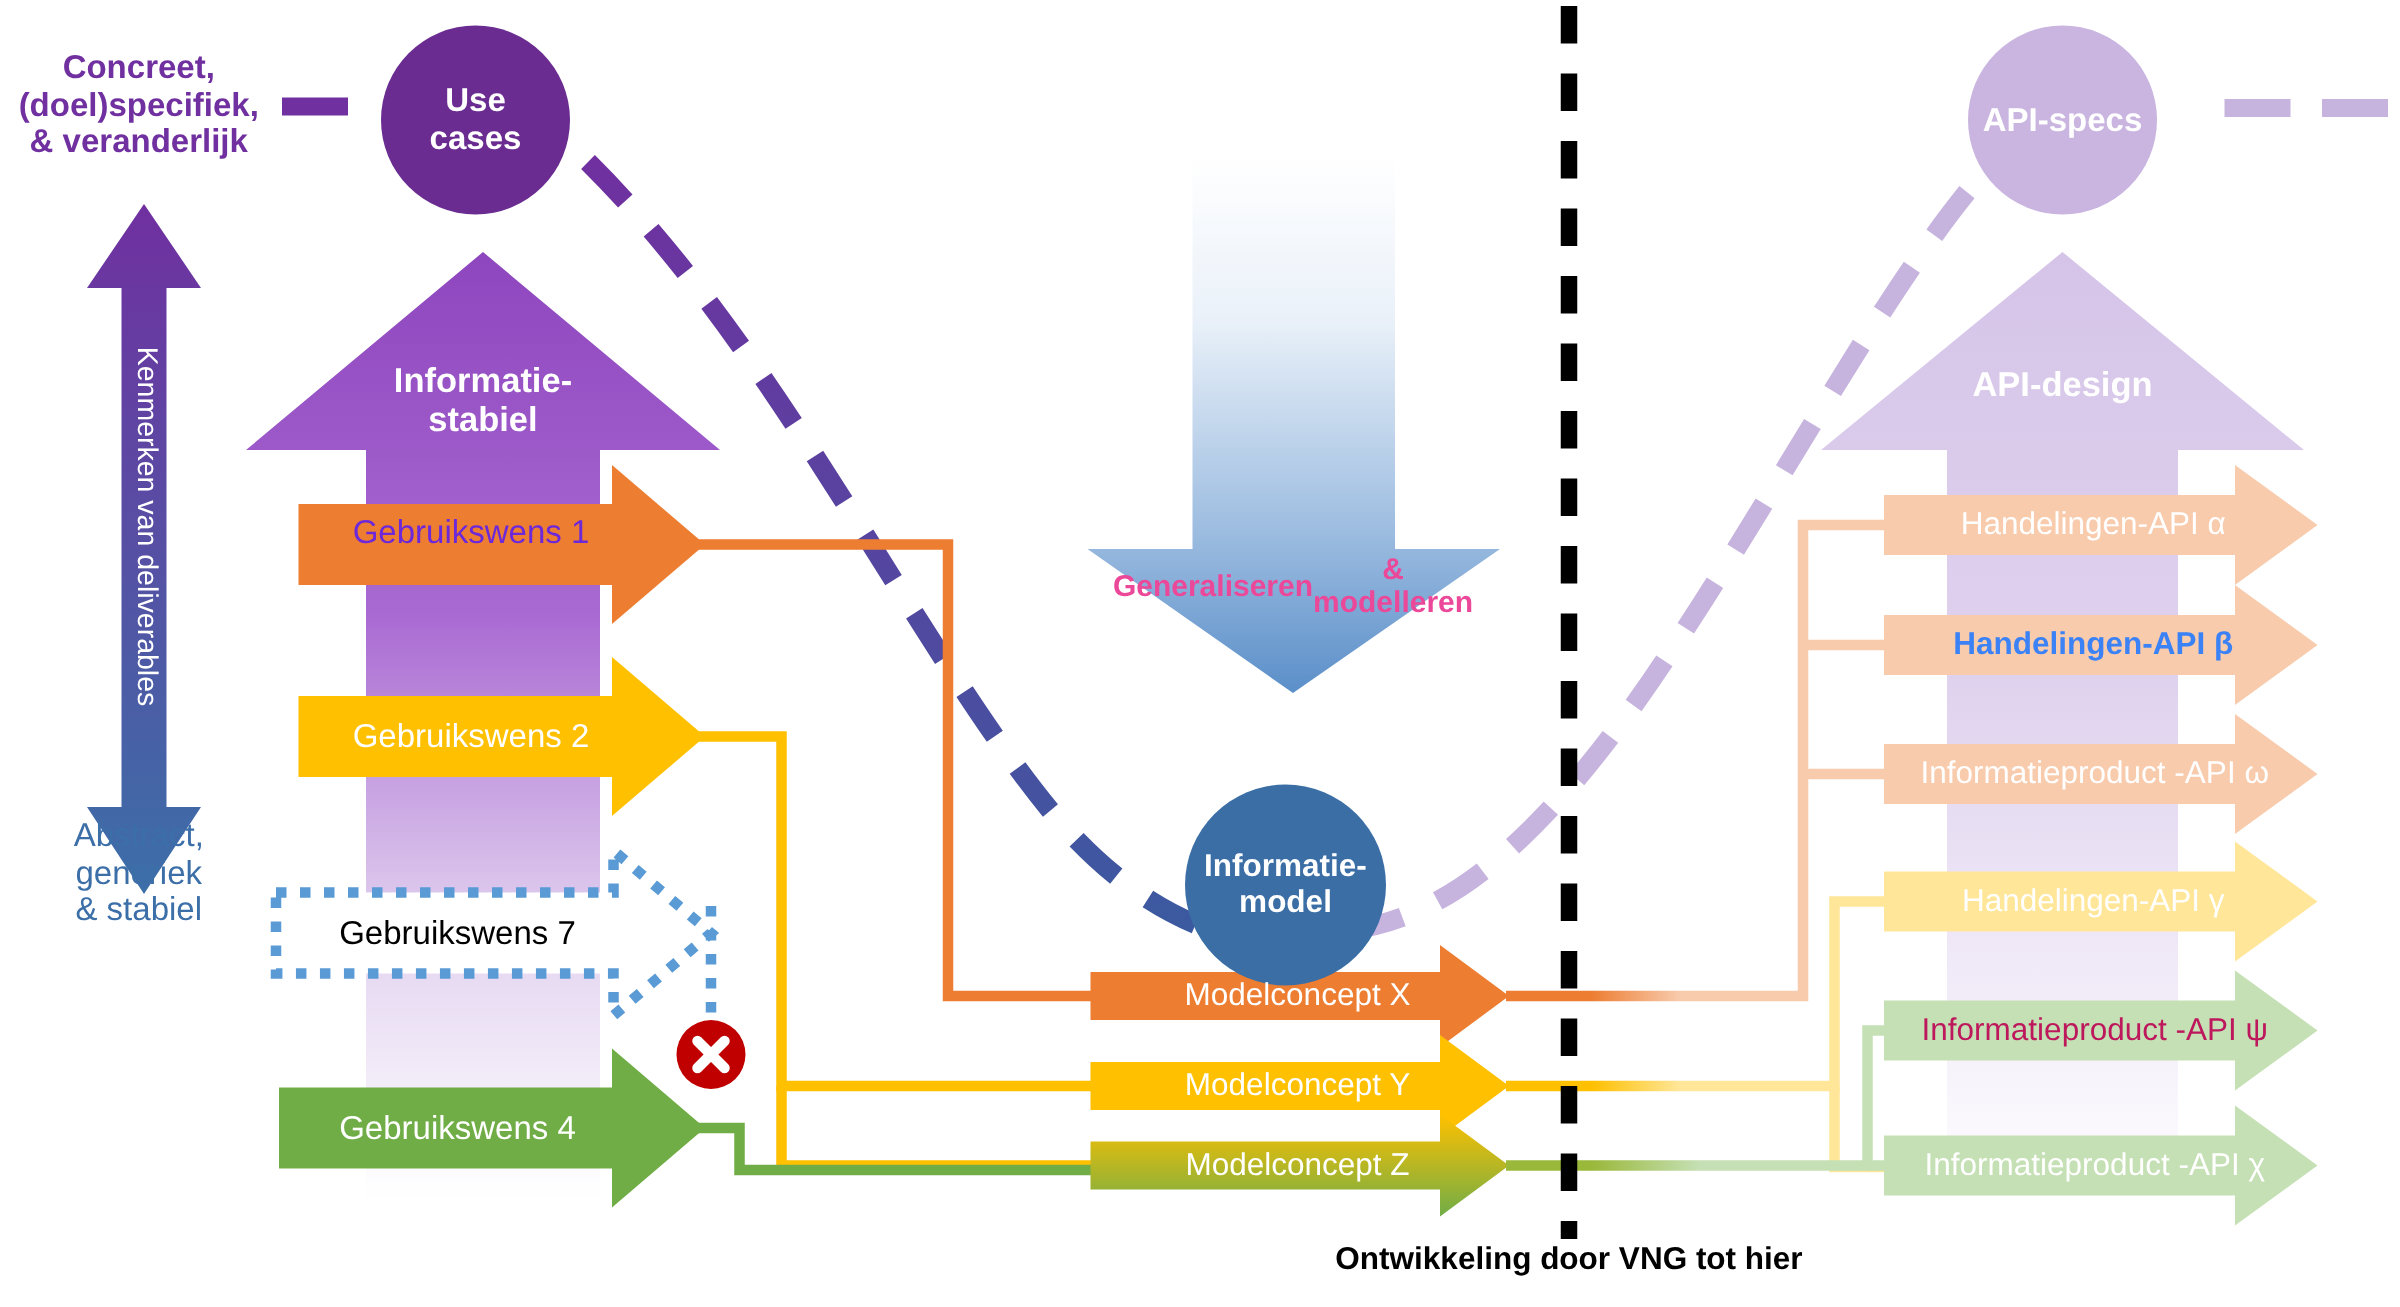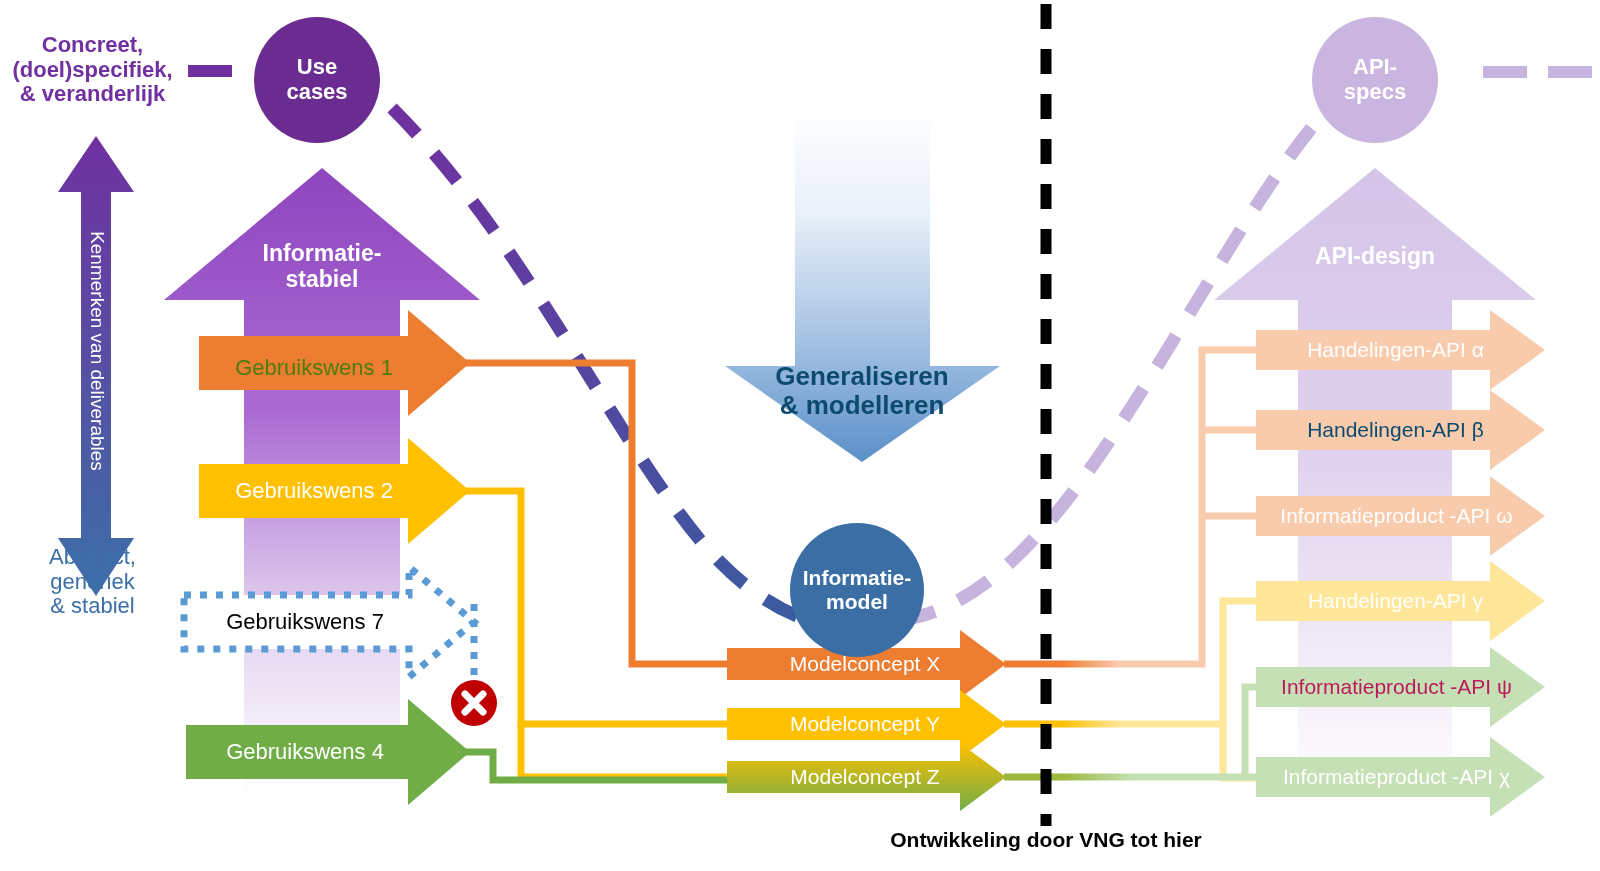--- a/index.html
+++ b/index.html
@@ -194,70 +194,70 @@
     <span>Use</span>
     <span>cases</span>
   </div>
 
   <div class="ct" style="left:232px;top:232px;width:180px;height:70px;flex-direction:column;
               color:#FFFFFF;font-weight:bold;font-size:23px;">
     <span>Informatie-</span>
     <span>stabiel</span>
   </div>
 
-  <div class="ct" style="left:199px;top:351px;width:230px;height:34px;color:#4d7c0f;font-size:22px;text-align:center;">
+  <div class="ct" style="left:199px;top:338px;width:230px;height:34px;color:#6d28d9;font-size:22px;text-align:center;">
     <span>Gebruikswens 1</span>
   </div>
   <div class="ct" style="left:199px;top:474px;width:230px;height:34px;color:#FFFFFF;font-size:22px;">
     <span>Gebruikswens 2</span>
   </div>
   <div class="ct" style="left:190px;top:605px;width:230px;height:34px;color:#000000;font-size:22px;">
     <span>Gebruikswens 7</span>
   </div>
   <div class="ct" style="left:190px;top:735px;width:230px;height:34px;color:#FFFFFF;font-size:22px;align-items:center;">
     <span>Gebruikswens 4</span>
   </div>
 
-  <div class="ct" style="left:757px;top:360px;width:210px;height:62px;flex-direction:column;
-              color:#0c4a6e;font-weight:bold;font-size:26px;">
+  <div class="ct" style="left:757px;top:360px;width:210px;height:62px;flex-direction:row;
+              color:#ec4899;font-weight:bold;font-size:20px;">
     <span>Generaliseren</span>
     <span>&amp; modelleren</span>
   </div>
 
   <div class="ct" style="left:785px;top:556px;width:144px;height:68px;flex-direction:column;
               color:#FFFFFF;font-weight:bold;font-size:21px;">
     <span>Informatie-</span>
     <span>model</span>
   </div>
 
   <div class="ct" style="left:740px;top:649px;width:250px;height:30px;color:#FFFFFF;font-size:21px;">
     <span>Modelconcept X</span>
   </div>
   <div class="ct" style="left:740px;top:709px;width:250px;height:30px;color:#FFFFFF;font-size:21px;">
     <span>Modelconcept Y</span>
   </div>
   <div class="ct" style="left:740px;top:762px;width:250px;height:30px;color:#FFFFFF;font-size:21px;">
     <span>Modelconcept Z</span>
   </div>
 
-  <div class="ct" style="left:1313px;top:46px;width:124px;height:68px;flex-direction:column;
+  <div class="ct" style="left:1313px;top:46px;width:124px;height:68px;flex-direction:row;
               color:#FFFFFF;font-weight:bold;font-size:22px;">
     <span>API-</span>
     <span>specs</span>
   </div>
 
   <div class="ct" style="left:1285px;top:240px;width:180px;height:34px;
               color:#FFFFFF;font-weight:bold;font-size:23px;text-align:right;">
     <span>API-design</span>
   </div>
 
   <div class="ct" style="left:1258px;top:335px;width:275px;height:30px;color:#FFFFFF;font-size:21px;">
     <span>Handelingen-API α</span>
   </div>
-  <div class="ct" style="left:1258px;top:415px;width:275px;height:30px;color:#0c4a6e;font-size:21px;">
+  <div class="ct" style="left:1258px;top:415px;width:275px;height:30px;color:#3b82f6;font-size:21px;font-weight:bold;">
     <span>Handelingen-API β</span>
   </div>
   <div class="ct" style="left:1254px;top:501px;width:285px;height:30px;color:#FFFFFF;font-size:21px;">
     <span>Informatieproduct -API ω</span>
   </div>
   <div class="ct" style="left:1258px;top:586px;width:275px;height:30px;color:#FFFFFF;font-size:21px;">
     <span>Handelingen-API γ</span>
   </div>
   <div class="ct" style="left:1254px;top:672px;width:285px;height:30px;color:#be185d;font-size:21px;">
     <span>Informatieproduct -API ψ</span>

